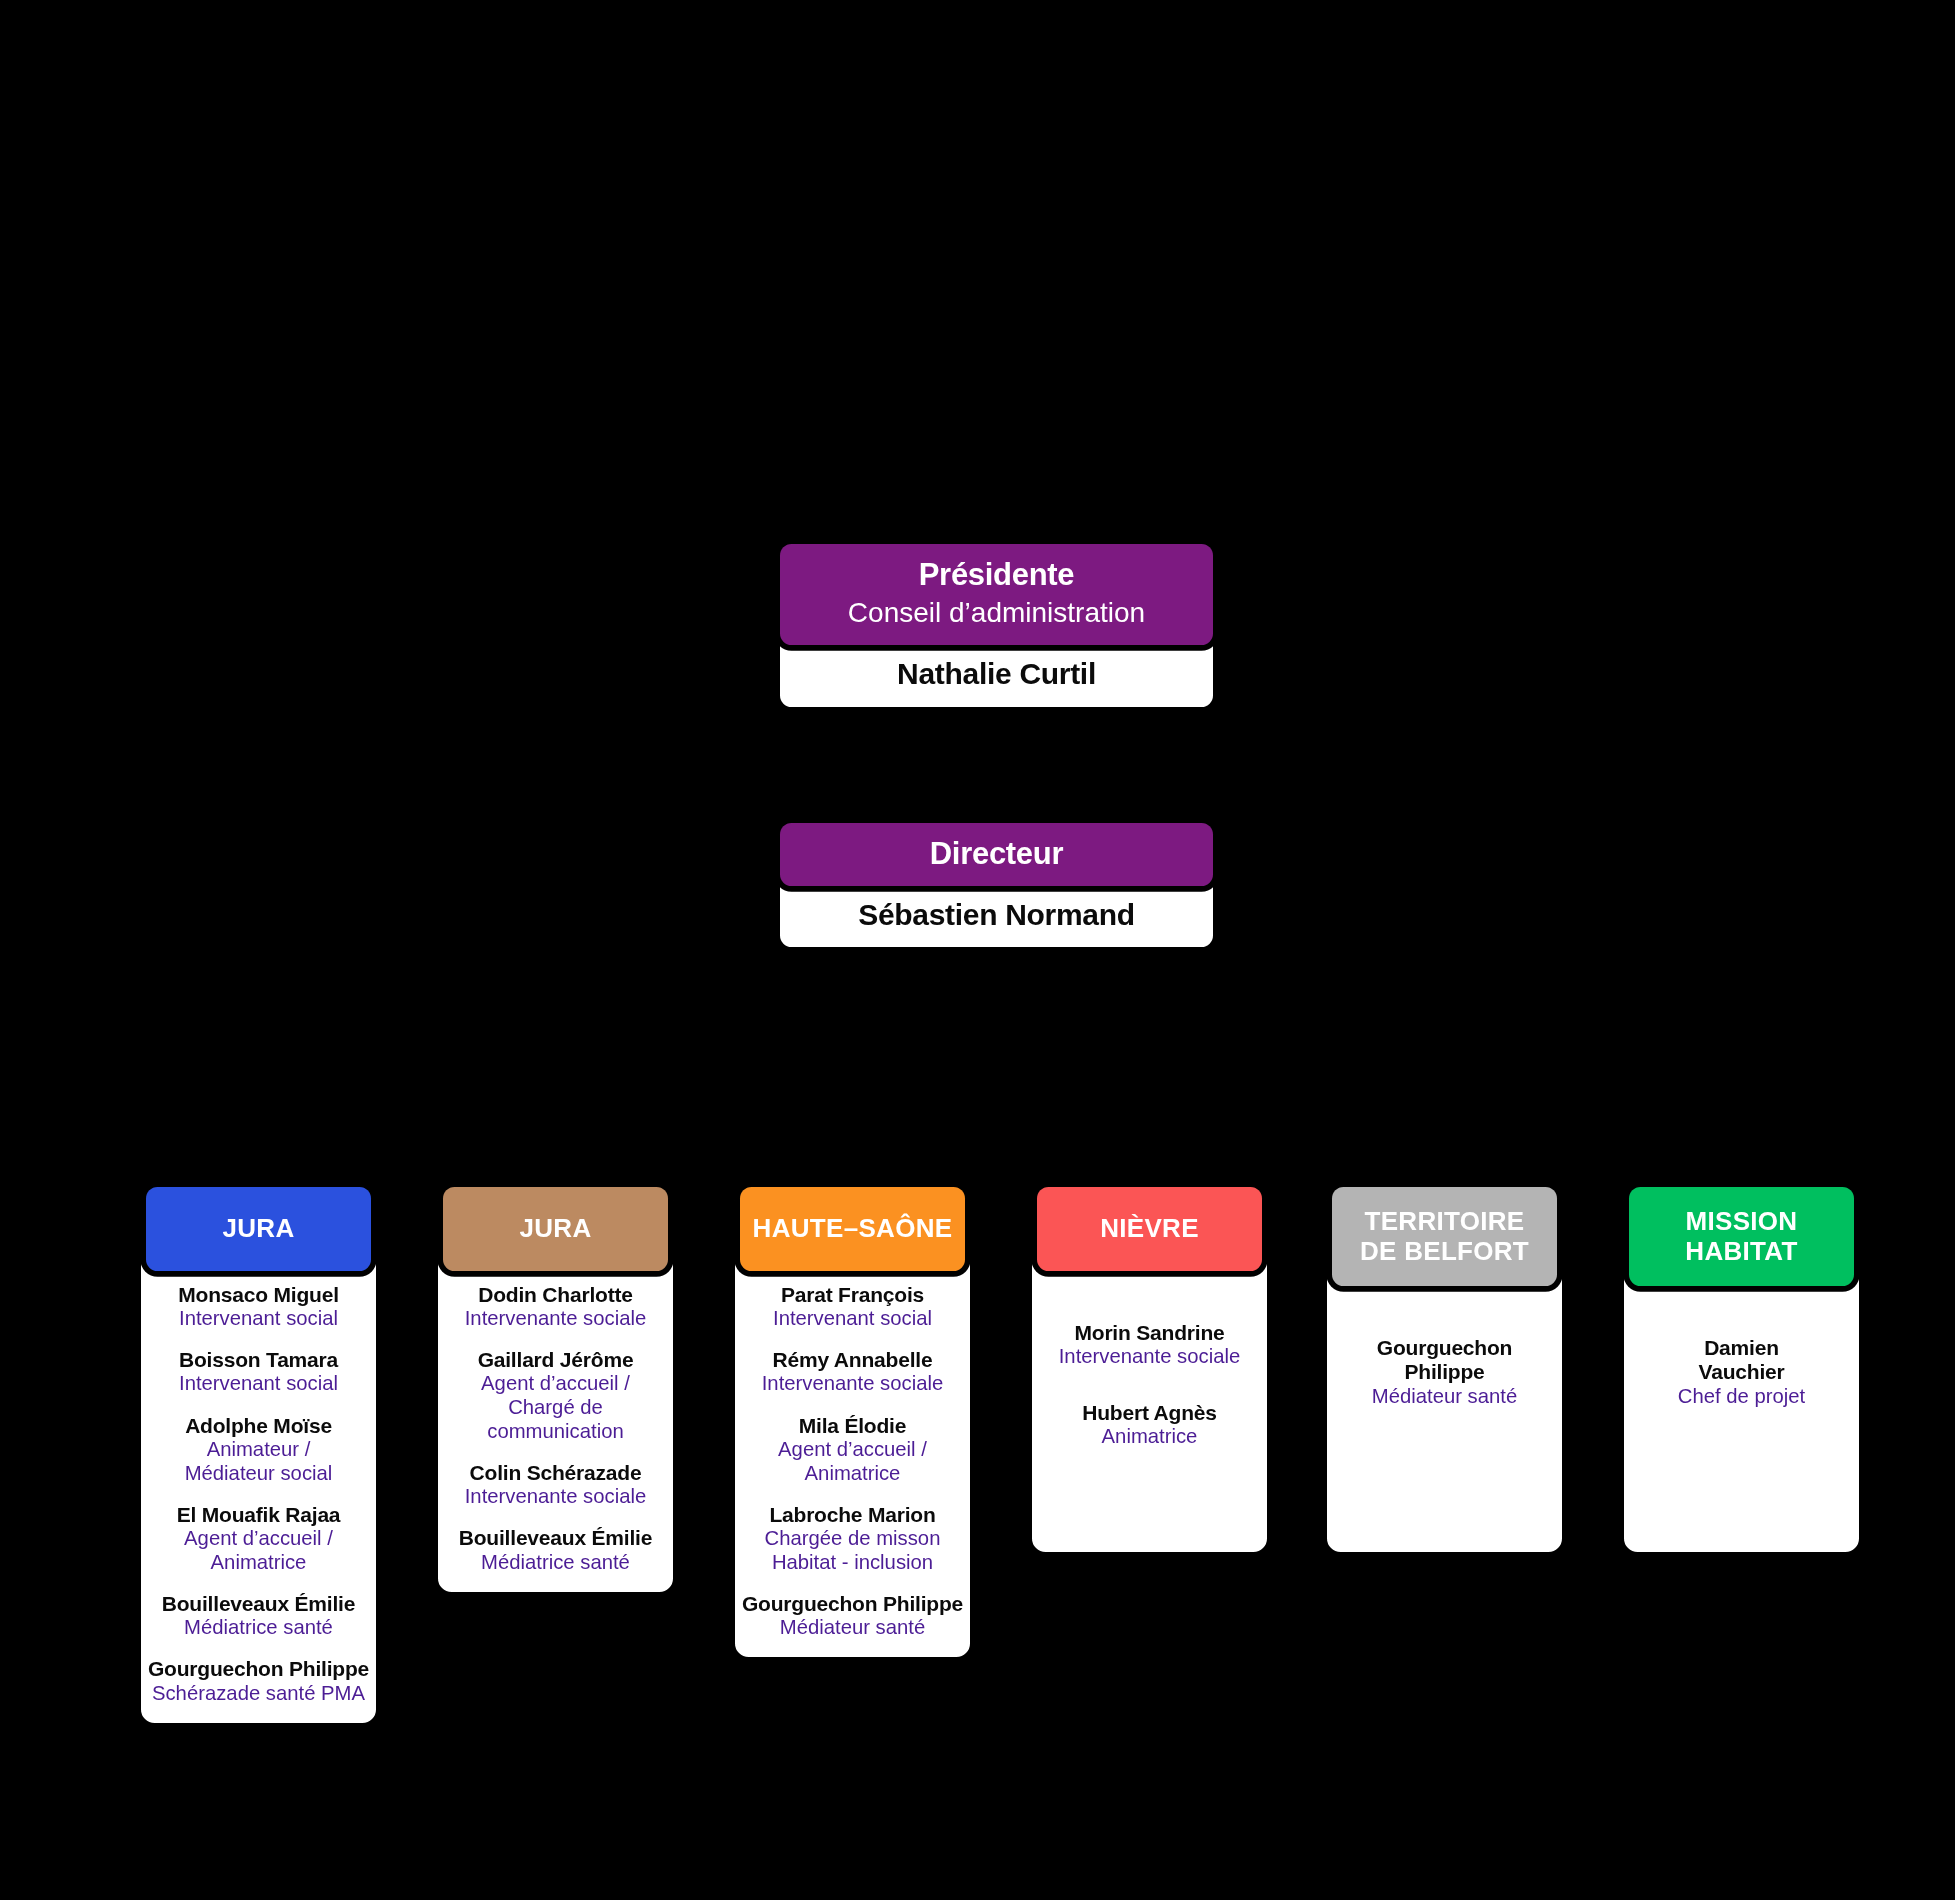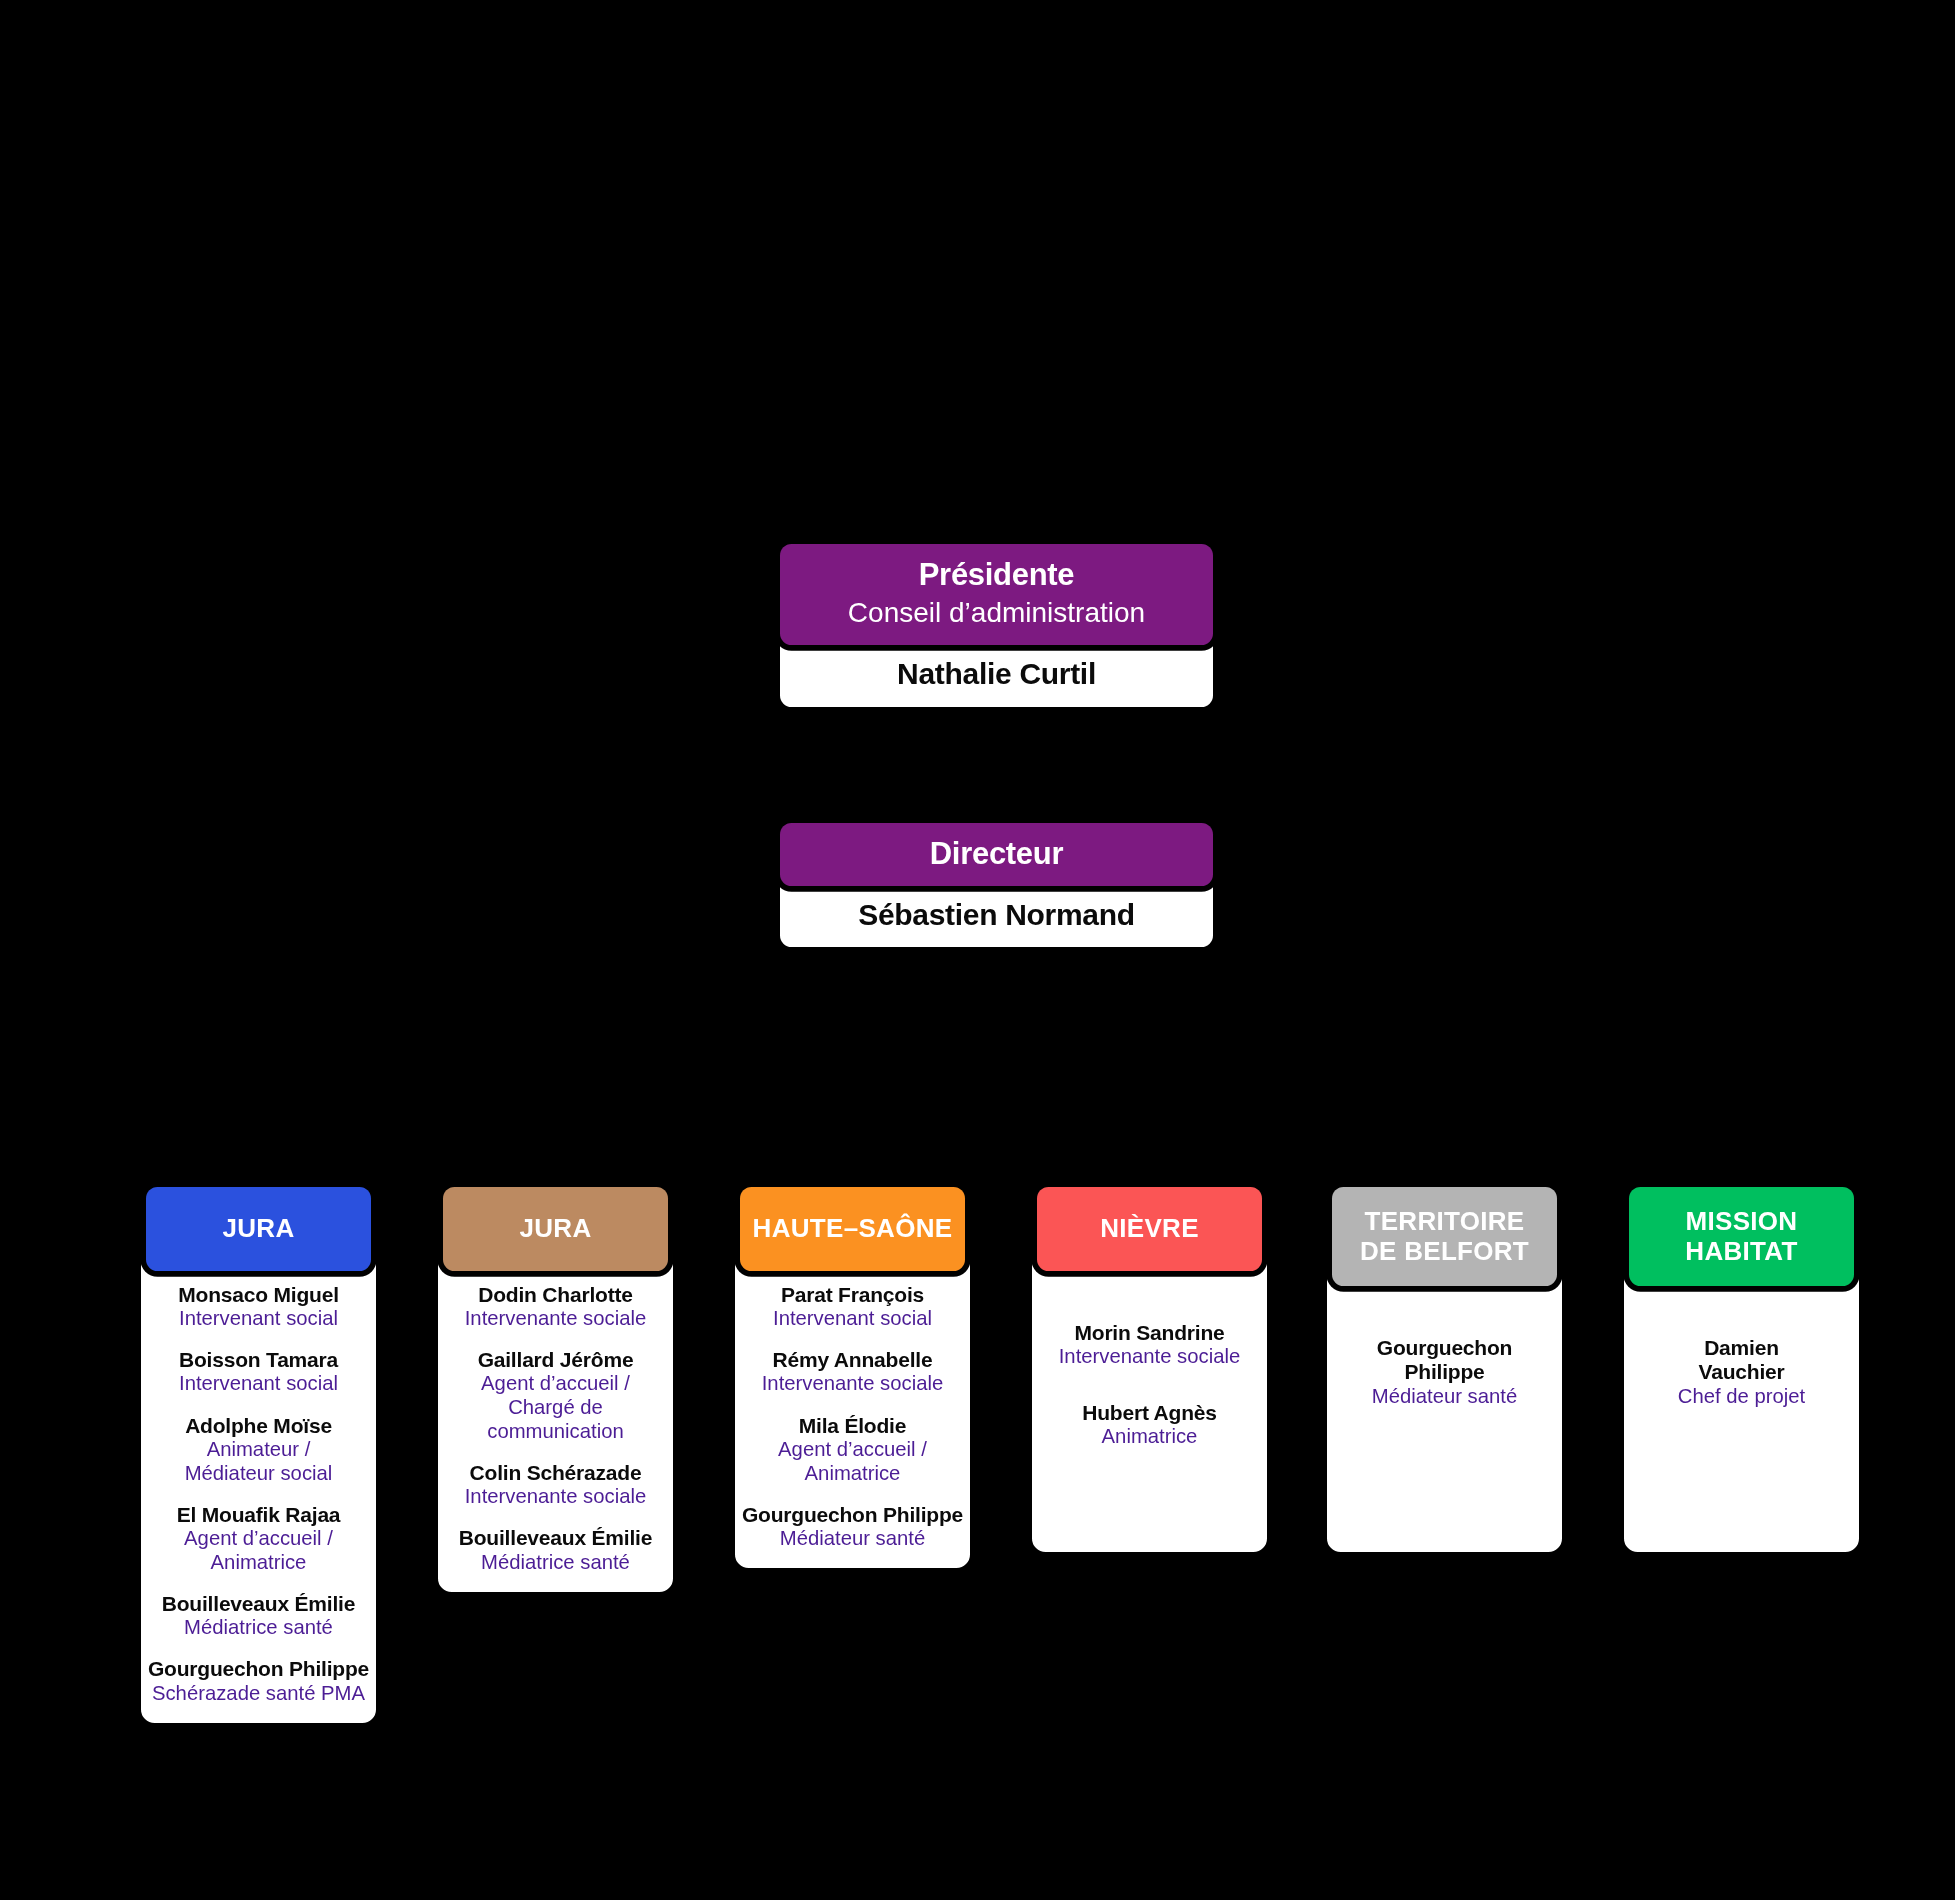--- a/index.html
+++ b/index.html
@@ -249,20 +249,25 @@
         <div class="person">
           <div class="person-name">Rémy Annabelle</div>
           <div class="person-role">Intervenante sociale</div>
         </div>
         <div class="person">
           <div class="person-name">Mila Élodie</div>
           <div class="person-role">Agent d’accueil /
 Animatrice</div>
         </div>
         <div class="person">
+          <div class="person-name">Labroche Marion</div>
+          <div class="person-role">Chargée de misson
+Habitat - inclusion</div>
+        </div>
+        <div class="person">
           <div class="person-name">Gourguechon
 Philippe</div>
           <div class="person-role">Médiateur santé</div>
         </div>
 
       </div>
     </div>
   </div>
 
   <div class="dept-col" style="left:1032px; top:1187px;">

